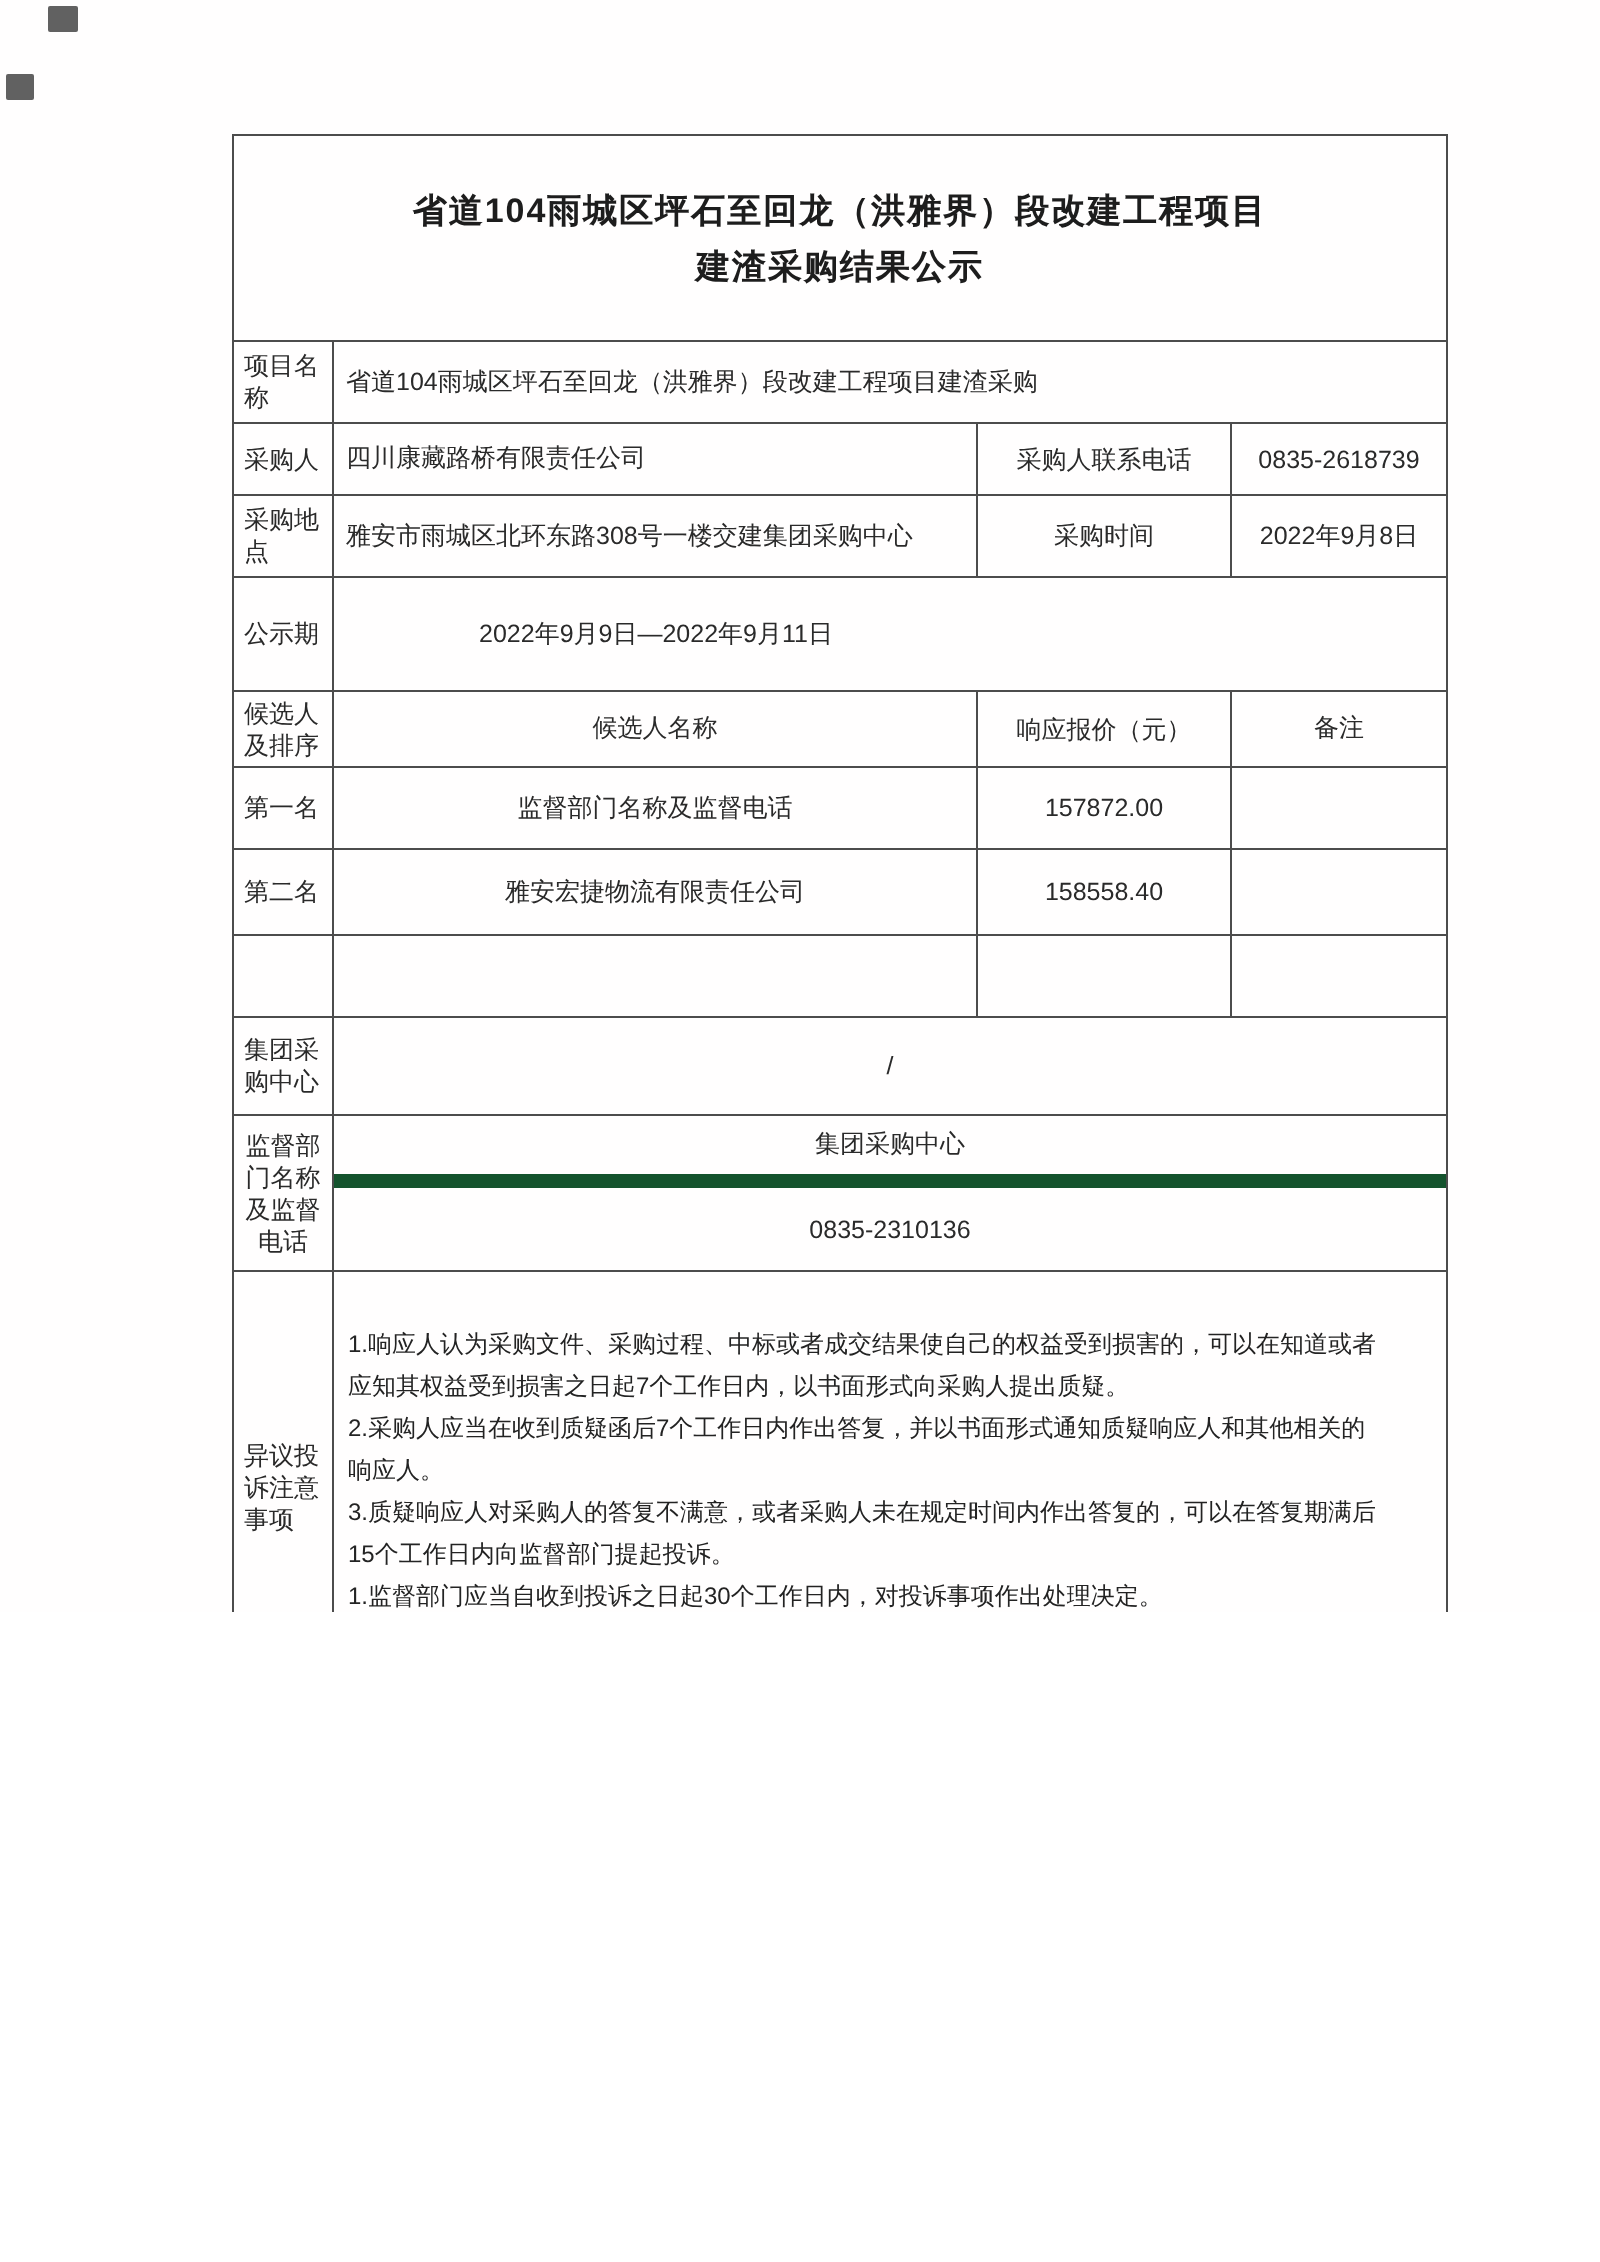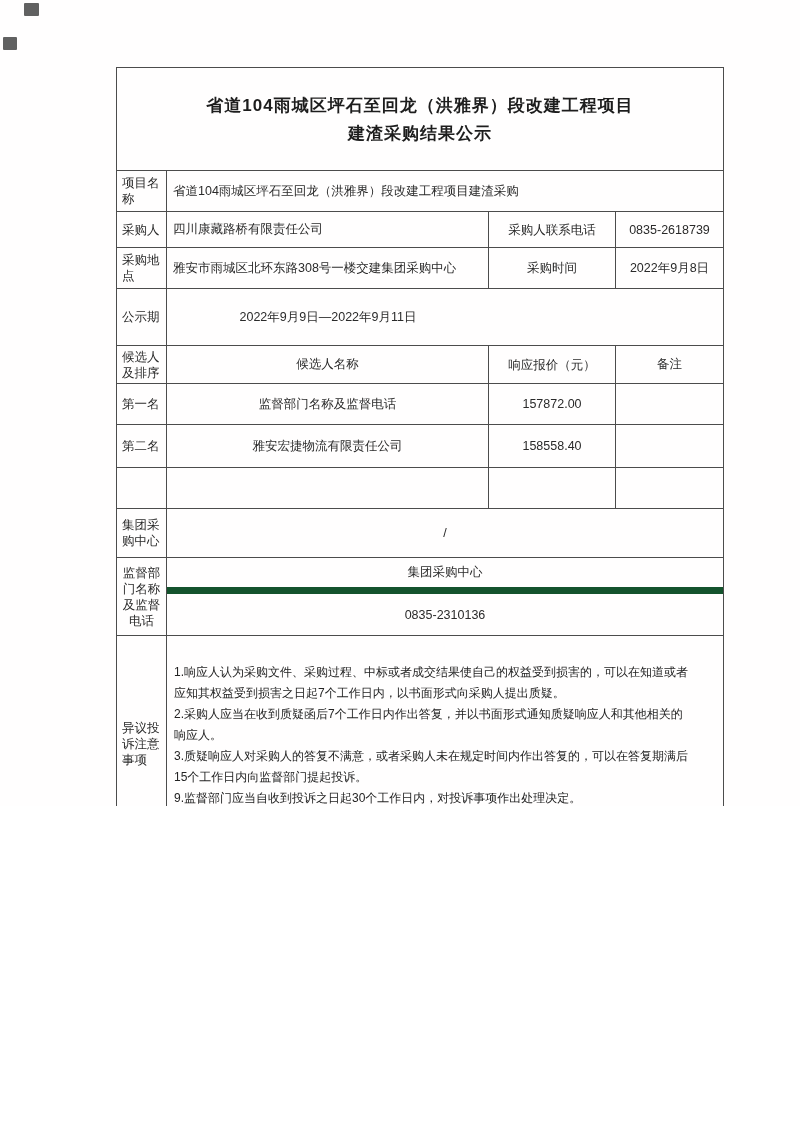--- a/index.html
+++ b/index.html
@@ -132,21 +132,21 @@
 
     <div class="row" style="height:217px">
       <div class="cell lab">异议投诉注意事项</div>
       <div class="para">
         <div>1.响应人认为采购文件、采购过程、中标或者成交结果使自己的权益受到损害的，可以在知道或者</div>
         <div>应知其权益受到损害之日起7个工作日内，以书面形式向采购人提出质疑。</div>
         <div>2.采购人应当在收到质疑函后7个工作日内作出答复，并以书面形式通知质疑响应人和其他相关的</div>
         <div>响应人。</div>
         <div>3.质疑响应人对采购人的答复不满意，或者采购人未在规定时间内作出答复的，可以在答复期满后</div>
         <div>15个工作日内向监督部门提起投诉。</div>
-        <div>9.监督部门应当自收到投诉之日起30个工作日内，对投诉事项作出处理决定。</div>
+        <div>1.监督部门应当自收到投诉之日起30个工作日内，对投诉事项作出处理决定。</div>
         <div>5.监督部门在处理投诉事项期间，可以视具体情况书面通知采购人暂停采购活动，暂停采购活动时</div>
         <div>间最长不得超过30日。</div>
       </div>
     </div>
 
     <div class="row" style="height:76px">
       <div class="cell sign-cell">采购主要负责人签字：</div>
     </div>
   </div>
 

